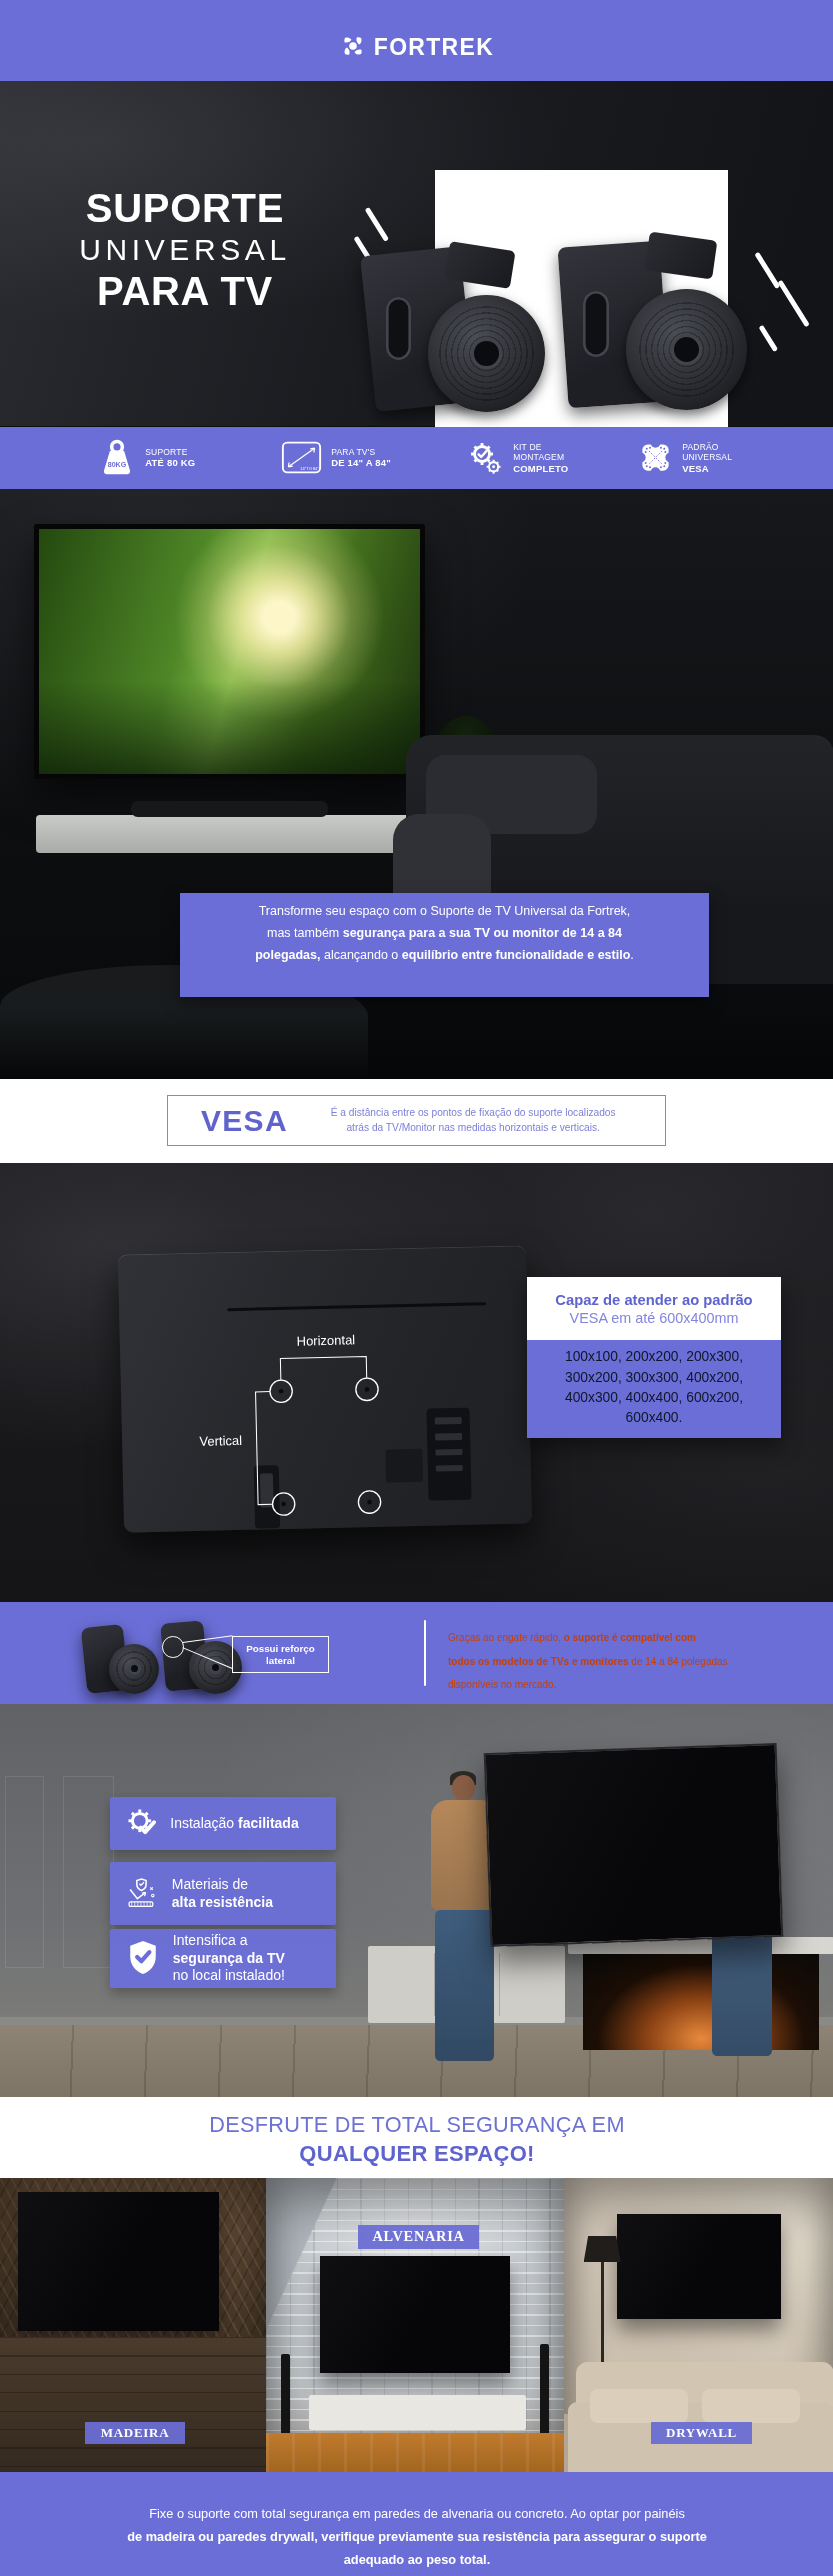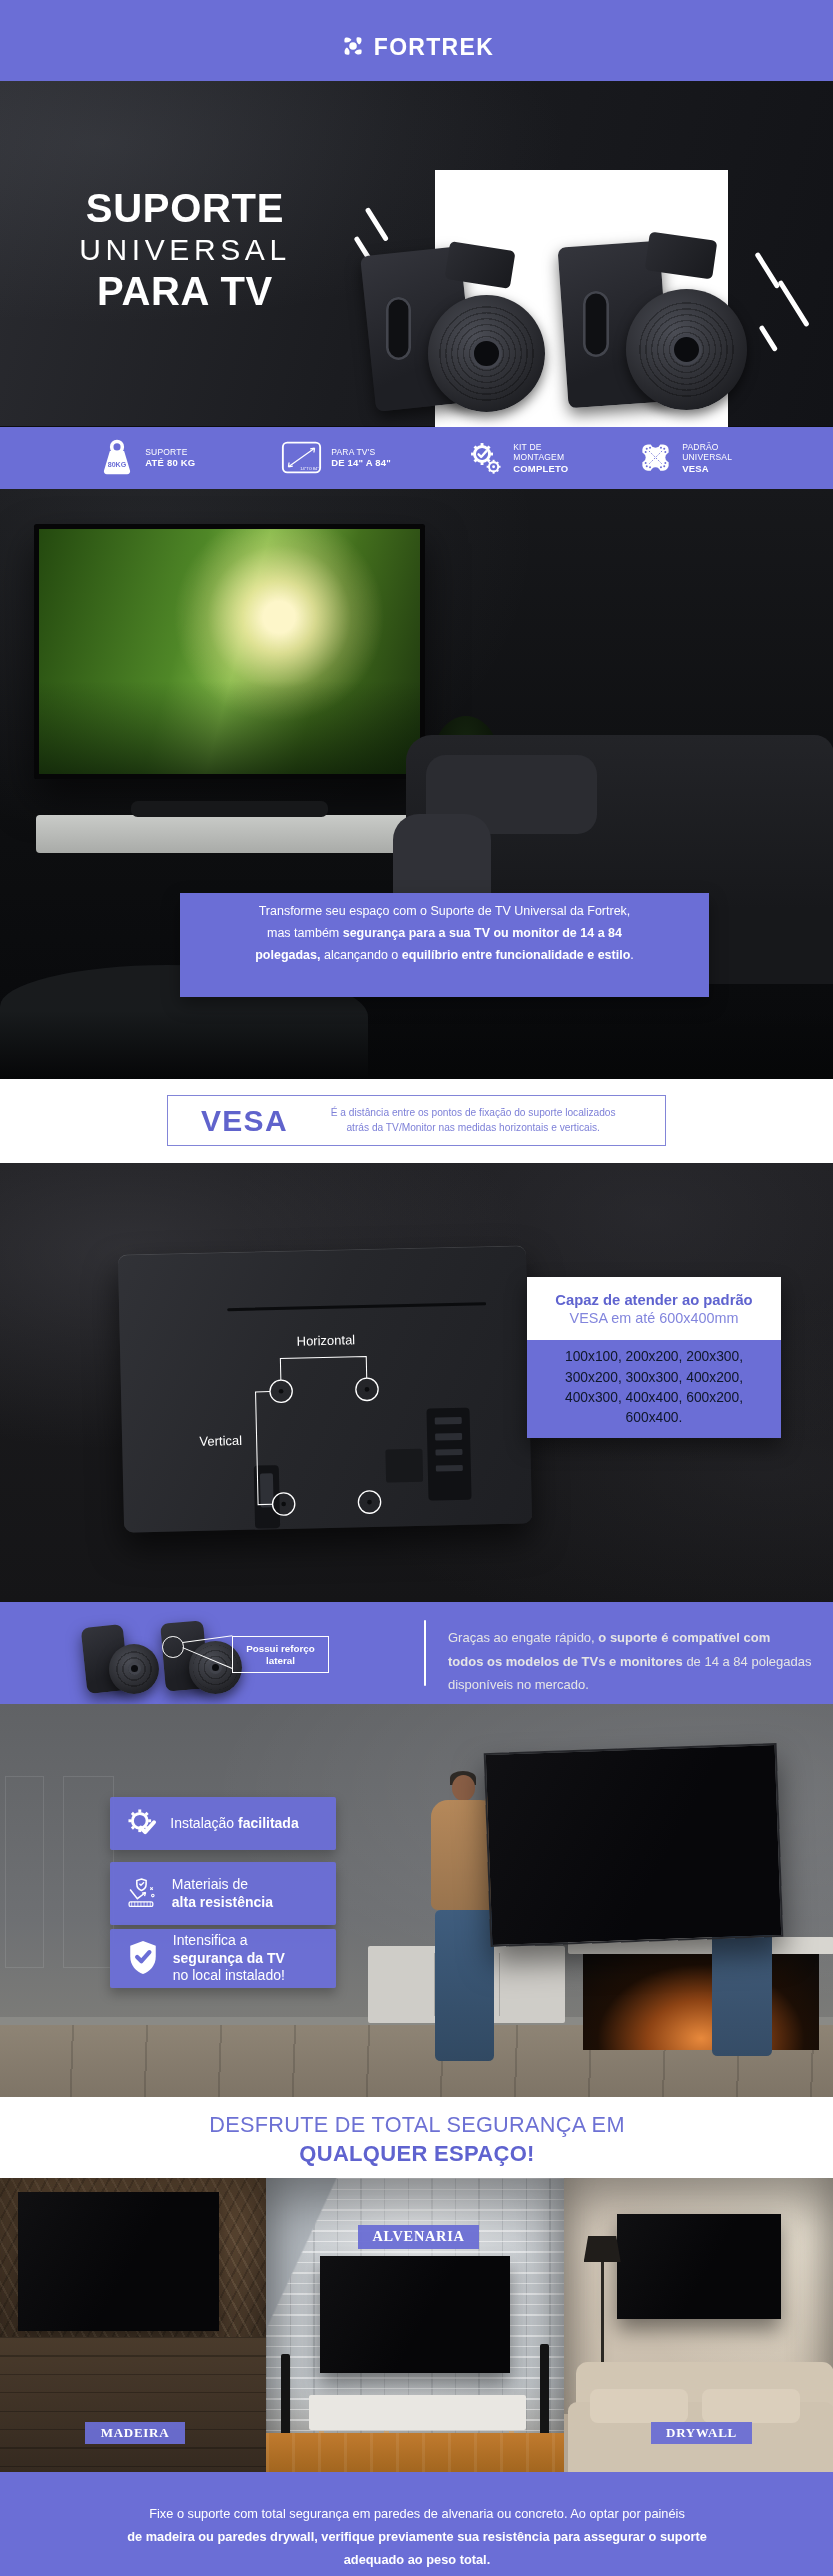--- a/index.html
+++ b/index.html
@@ -82,21 +82,21 @@
   .vesa-info{left:527px;top:1277px;width:254px;box-shadow:0 9.2px 19.7px rgba(0,0,0,.45);}
   .vesa-info-top{background:#fff;height:63px;text-align:center;padding-top:13.8px;box-sizing:border-box;}
   .vit1{color:#5f63cf;font-weight:800;font-size:14.8px;line-height:18.4px;}
   .vit2{color:#8285dd;font-size:14.4px;line-height:18.4px;}
   .vesa-info-bottom{background:#6b6ed6;color:#0f172a;text-align:center;font-size:13.8px;line-height:20.4px;padding:7.2px 0 9.2px;}
 
   
   .reinf{left:0;top:1602px;width:834px;height:102px;background:#6b6ed6;}
   .callout{left:232px;top:1636px;width:97px;height:37px;border:1.3px solid #fff;color:#fff;font-weight:800;font-size:9.8px;line-height:11.8px;text-align:center;padding-top:5.9px;box-sizing:border-box;}
   .divider{left:424px;top:1620px;width:2px;height:66px;background:#fff;border-radius:1.3px;}
-  .reinf-text{left:448px;top:1626px;width:381px;color:#e5e5e5;font-size:13px;line-height:23.6px;}
+  .reinf-text{left:448px;top:1626px;width:381px;color:#c2410c;font-size:10px;line-height:23.6px;}
   .hl-circle{left:162px;top:1636px;width:19.7px;height:19.7px;border:1.3px solid #fff;border-radius:50%;}
 
   
   .install{left:0;top:1704px;width:834px;height:393px;background:
     radial-gradient(ellipse at 85% 22%,rgba(255,255,255,.10),transparent 50%),
     linear-gradient(180deg,#606265 0%,#6e7073 55%,#7b7b78 80%);}
   .panelmold{position:absolute;border:1.3px solid rgba(255,255,255,.10);}
   .floor{left:0;top:2025px;width:834px;height:72px;background:
     repeating-linear-gradient(92deg,transparent 0 72px,rgba(0,0,0,.14) 72px 74px),
     linear-gradient(180deg,#8e8475 0%,#7e7466 100%);}

